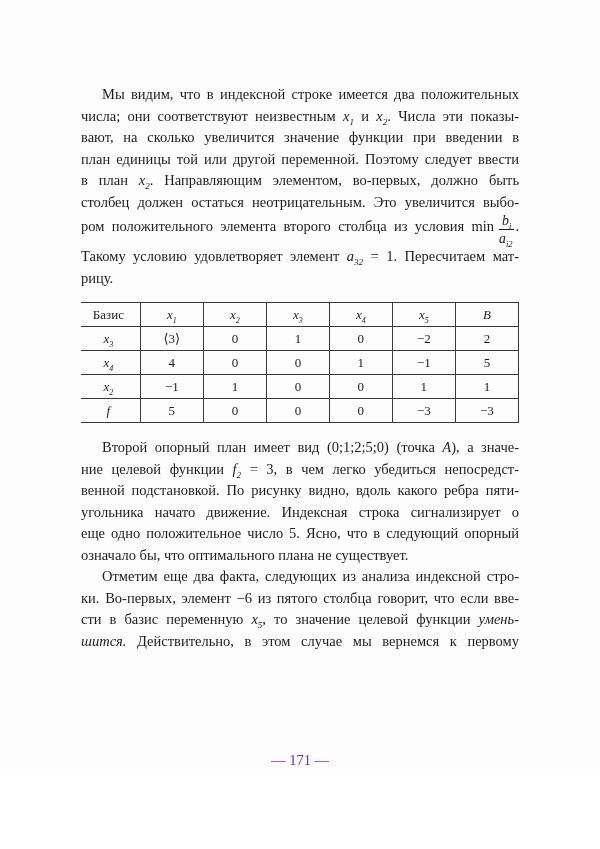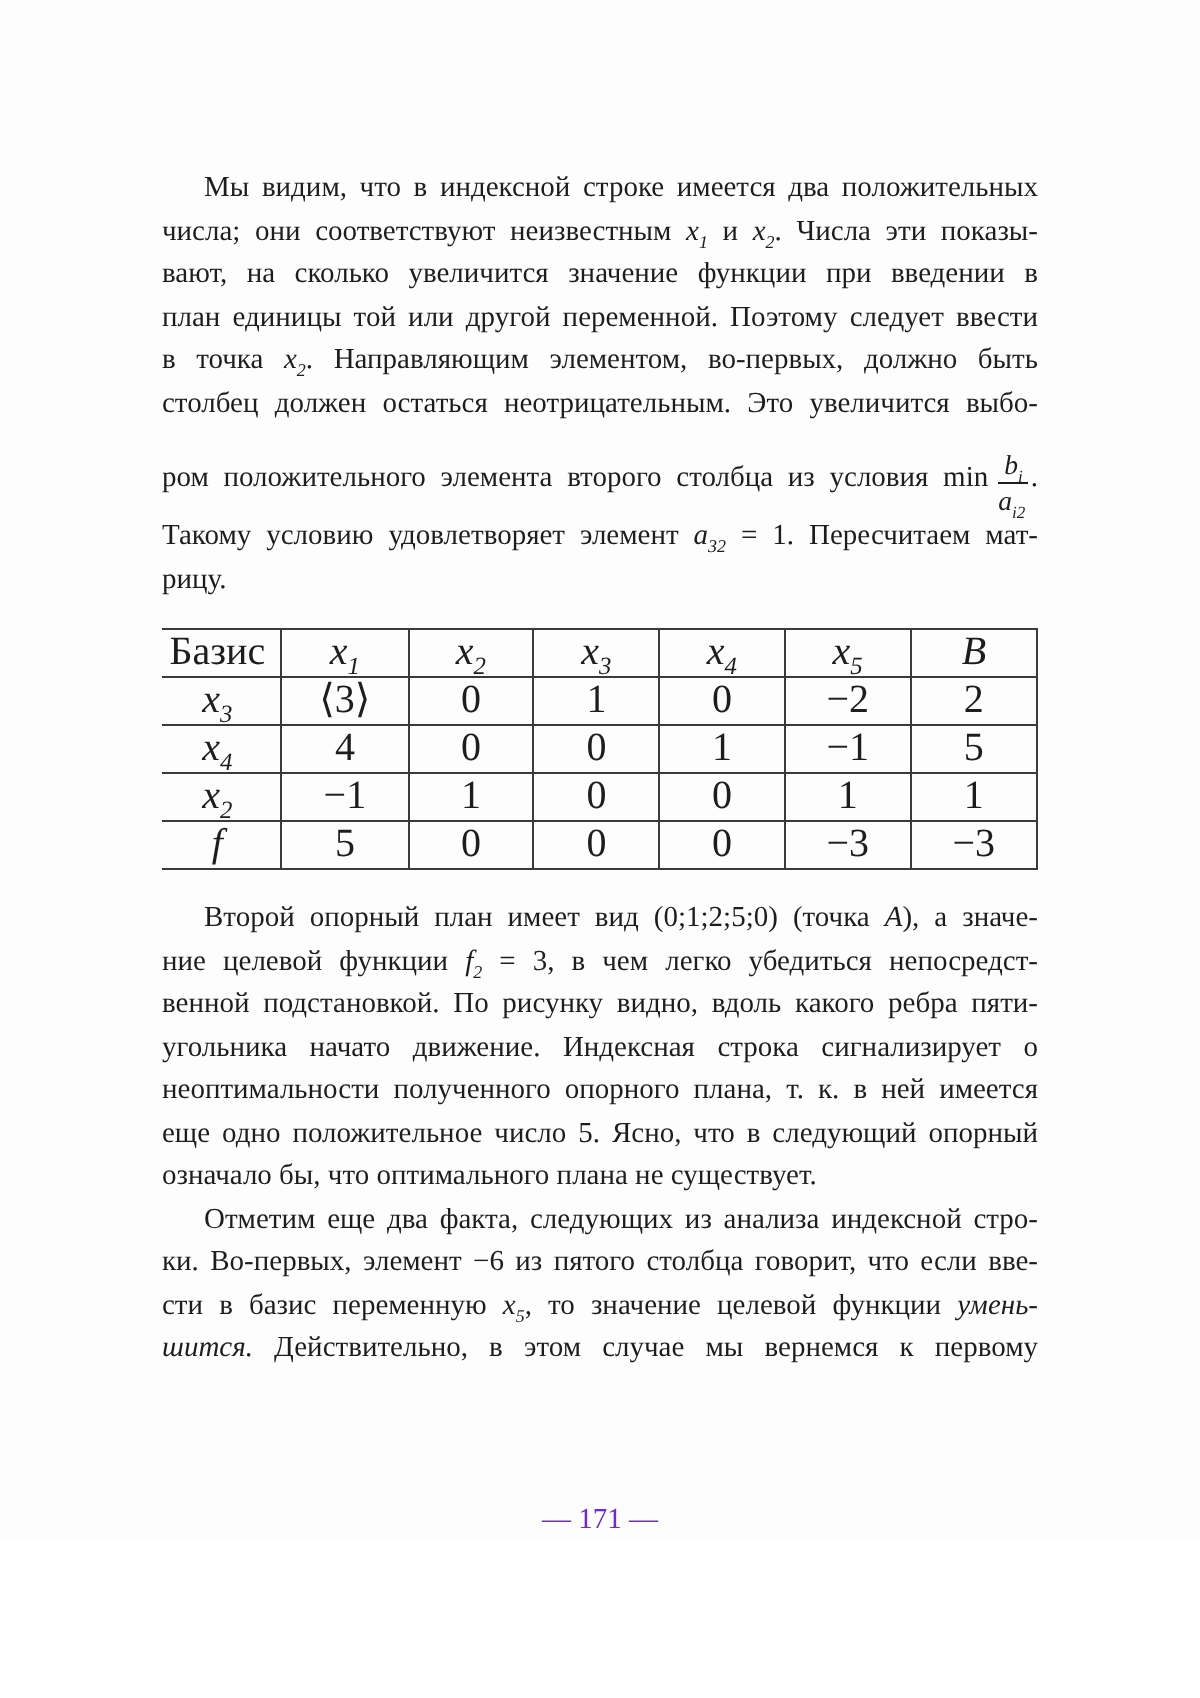--- a/index.html
+++ b/index.html
@@ -24,60 +24,60 @@
     text-align-last:justify;
   }
   .line.nj { text-align-last:left; }
   .line.ind { text-indent:21px; }
   .it { font-style:italic; }
   sub { font-size:0.62em; line-height:0; }
   .frac {
     display:inline-block;
     vertical-align:-12px;
     text-align:center;
-    margin:12px 1px 0 5px;
+    margin:0 1px 0 5px;
     line-height:1.1;
     font-size:0.95em;
   }
   .frac .num { display:block; border-bottom:1px solid currentColor; padding:0 3px 1px; }
   .frac .den { display:block; padding-top:1px; }
   .tbl {
     border-collapse:collapse;
     margin:13px 0 14px -5px;
     table-layout:fixed;
   }
   .tbl th, .tbl td {
     border:1px solid #3a3a3a;
     width:62px;
     height:23px;
     text-align:center;
     vertical-align:middle;
     font-weight:normal;
-    font-size:20px;
+    font-size:13px;
     padding:0 1px;
   }
   .footer {
     position:absolute;
     left:0; right:0; top:752px;
     text-align:center;
     font-size:14.5px;
     color:#6d28d9;
   }
 </style>
 </head>
 <body>
 
 <div class="page">
   <div class="content">
     <div class="para">
         <div class="line ind"><span>Мы видим, что в индексной строке имеется два положительных</span></div>
         <div class="line"><span>числа; они соответствуют неизвестным </span><span class="it">x<sub>1</sub></span><span> и </span><span class="it">x<sub>2</sub></span><span>. Числа эти показы-</span></div>
         <div class="line"><span>вают, на сколько увеличится значение функции при введении в</span></div>
         <div class="line"><span>план единицы той или другой переменной. Поэтому следует ввести</span></div>
-        <div class="line"><span>в точка </span><span class="it">x<sub>2</sub></span><span>. Направляющим элементом, во-первых, должно быть</span></div>
+        <div class="line"><span>в план </span><span class="it">x<sub>2</sub></span><span>. Направляющим элементом, во-первых, должно быть</span></div>
         <div class="line"><span>столбец должен остаться неотрицательным. Это увеличится выбо-</span></div>
         <div class="line"><span>ром положительного элемента второго столбца из условия min</span><span class="frac"><span class="num"><span class="it">b</span><sub class="it">i</sub></span><span class="den"><span class="it">a</span><sub class="it">i2</sub></span></span><span>.</span></div>
         <div class="line"><span>Такому условию удовлетворяет элемент </span><span class="it">a<sub>32</sub></span><span> = 1. Пересчитаем мат-</span></div>
         <div class="line nj"><span>рицу.</span></div>
       </div>
     <table class="tbl">
       <thead>
           <tr>
             <th><span>Базис</span></th>
             <th><span class="it">x<sub>1</sub></span></th>
@@ -125,21 +125,20 @@
             <td><span>−3</span></td>
             <td><span>−3</span></td>
           </tr>
         </tbody>
     </table>
     <div class="para">
         <div class="line ind"><span>Второй опорный план имеет вид (0;1;2;5;0) (точка </span><span class="it">A</span><span>), а значе-</span></div>
         <div class="line"><span>ние целевой функции </span><span class="it">f<sub>2</sub></span><span> = 3, в чем легко убедиться непосредст-</span></div>
         <div class="line"><span>венной подстановкой. По рисунку видно, вдоль какого ребра пяти-</span></div>
         <div class="line"><span>угольника начато движение. Индексная строка сигнализирует о</span></div>
-        <div class="line"><span>неоптимальности полученного опорного плана, т. к. в ней имеется</span></div>
         <div class="line"><span>еще одно положительное число 5. Ясно, что в следующий опорный</span></div>
         <div class="line nj"><span>означало бы, что оптимального плана не существует.</span></div>
       </div>
     <div class="para">
         <div class="line ind"><span>Отметим еще два факта, следующих из анализа индексной стро-</span></div>
         <div class="line"><span>ки. Во-первых, элемент −6 из пятого столбца говорит, что если вве-</span></div>
         <div class="line"><span>сти в базис переменную </span><span class="it">x<sub>5</sub></span><span>, то значение целевой функции </span><span class="it">умень-</span></div>
         <div class="line"><span class="it">шится.</span><span> Действительно, в этом случае мы вернемся к первому</span></div>
       </div>
   </div>

